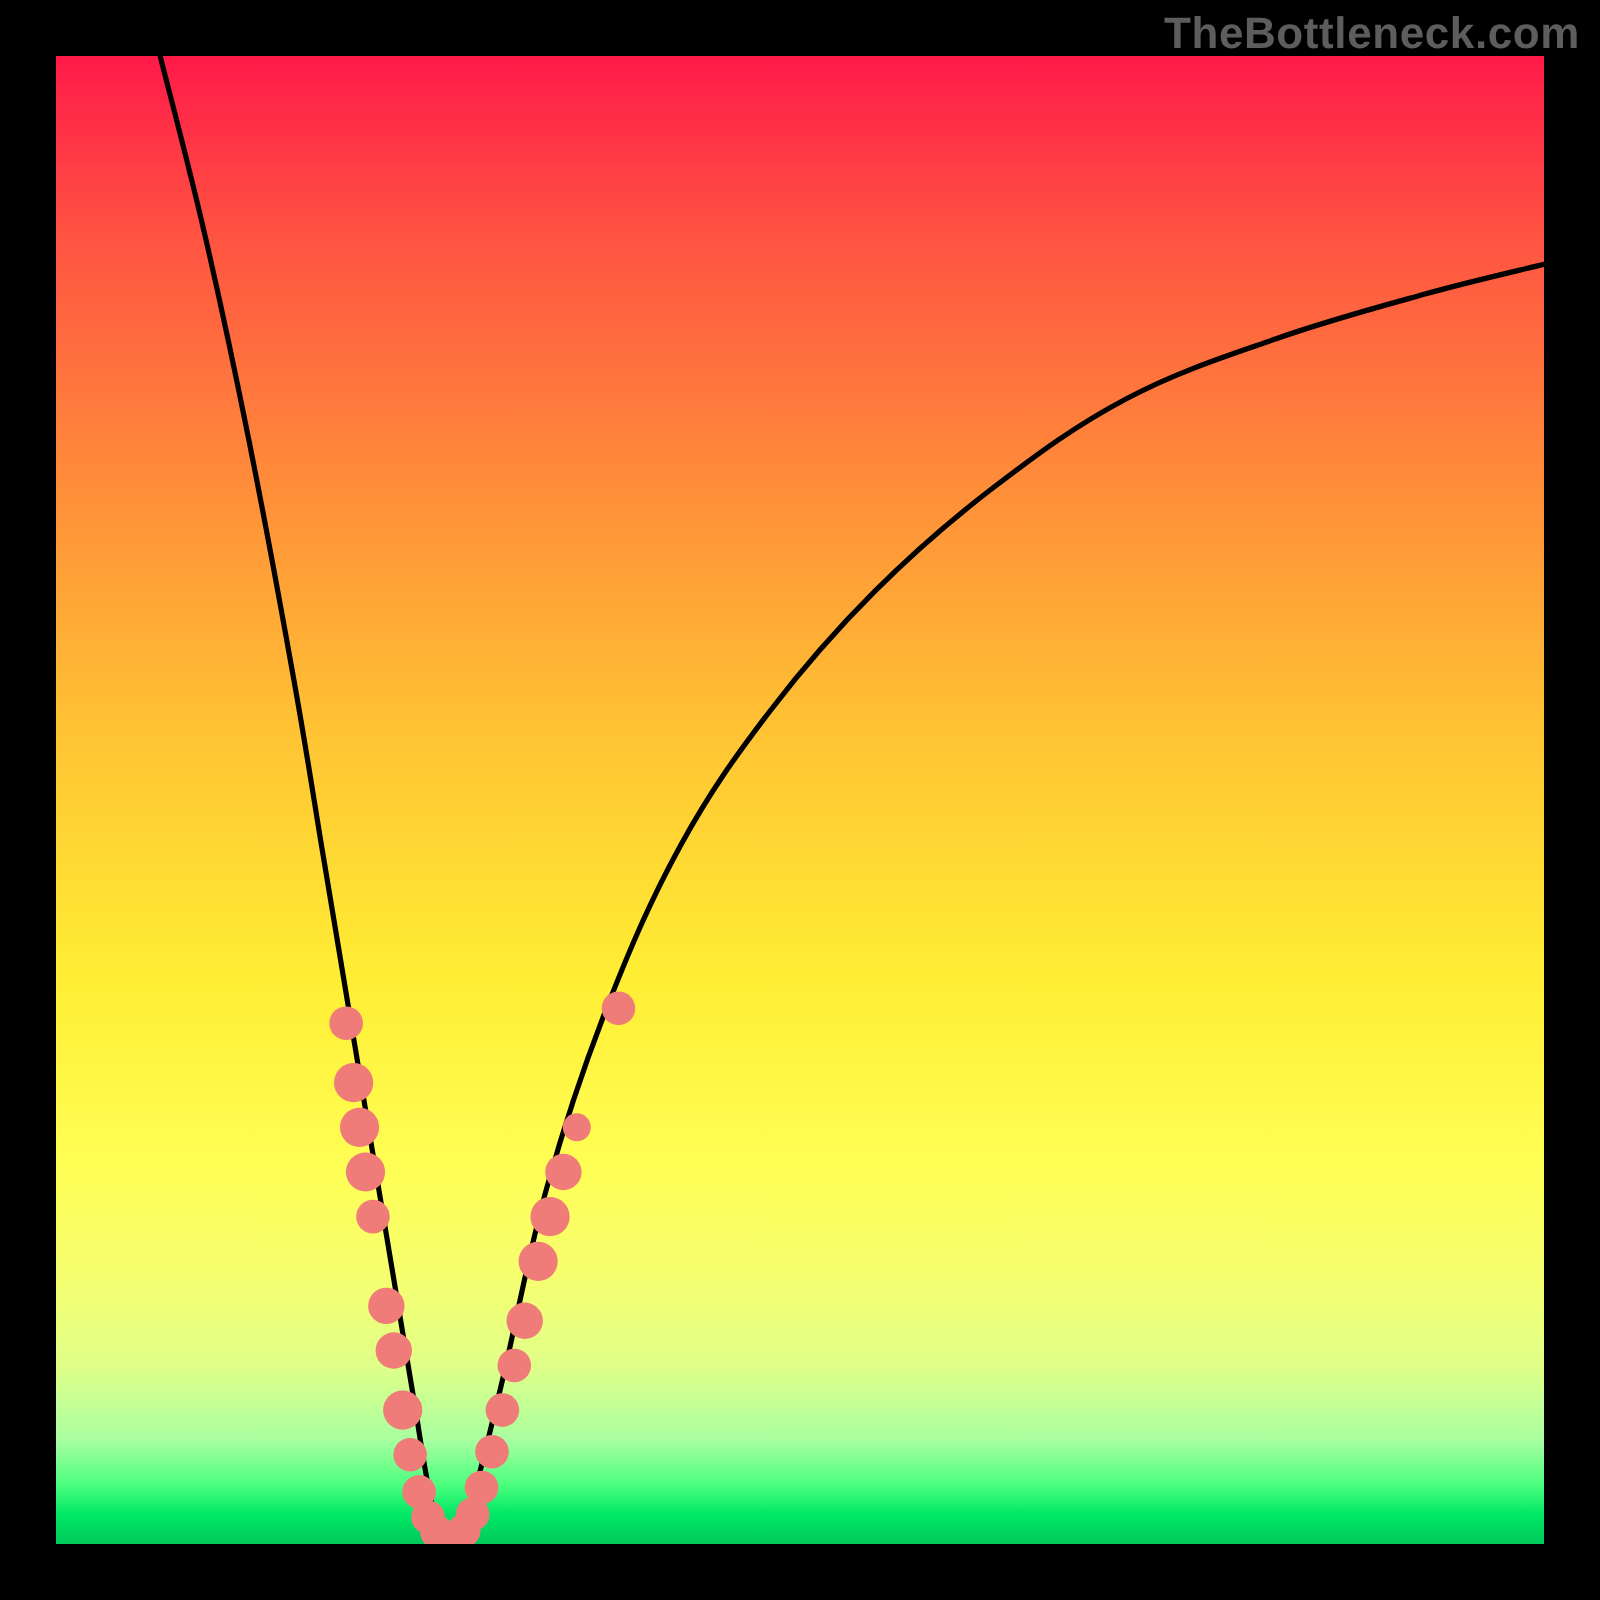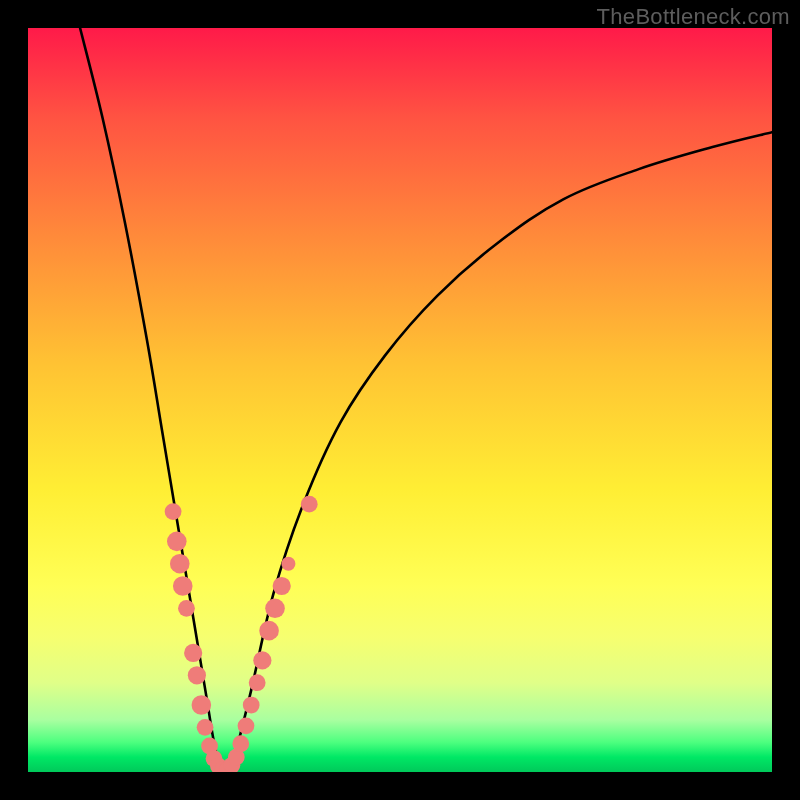--- a/index.html
+++ b/index.html
@@ -31,21 +31,21 @@
       #00e865 98%,
       #00c95a 100%
     );
   }
   #watermark {
     position: absolute;
     top: 4px;
     right: 10px;
     color: #5d5d5d;
     font-size: 22px;
-    font-weight: normal;
+    font-weight: bold;
     letter-spacing: 0.3px;
     z-index: 5;
   }
   svg {
     position: absolute;
     left: 0;
     top: 0;
   }
 </style>
 </head>

